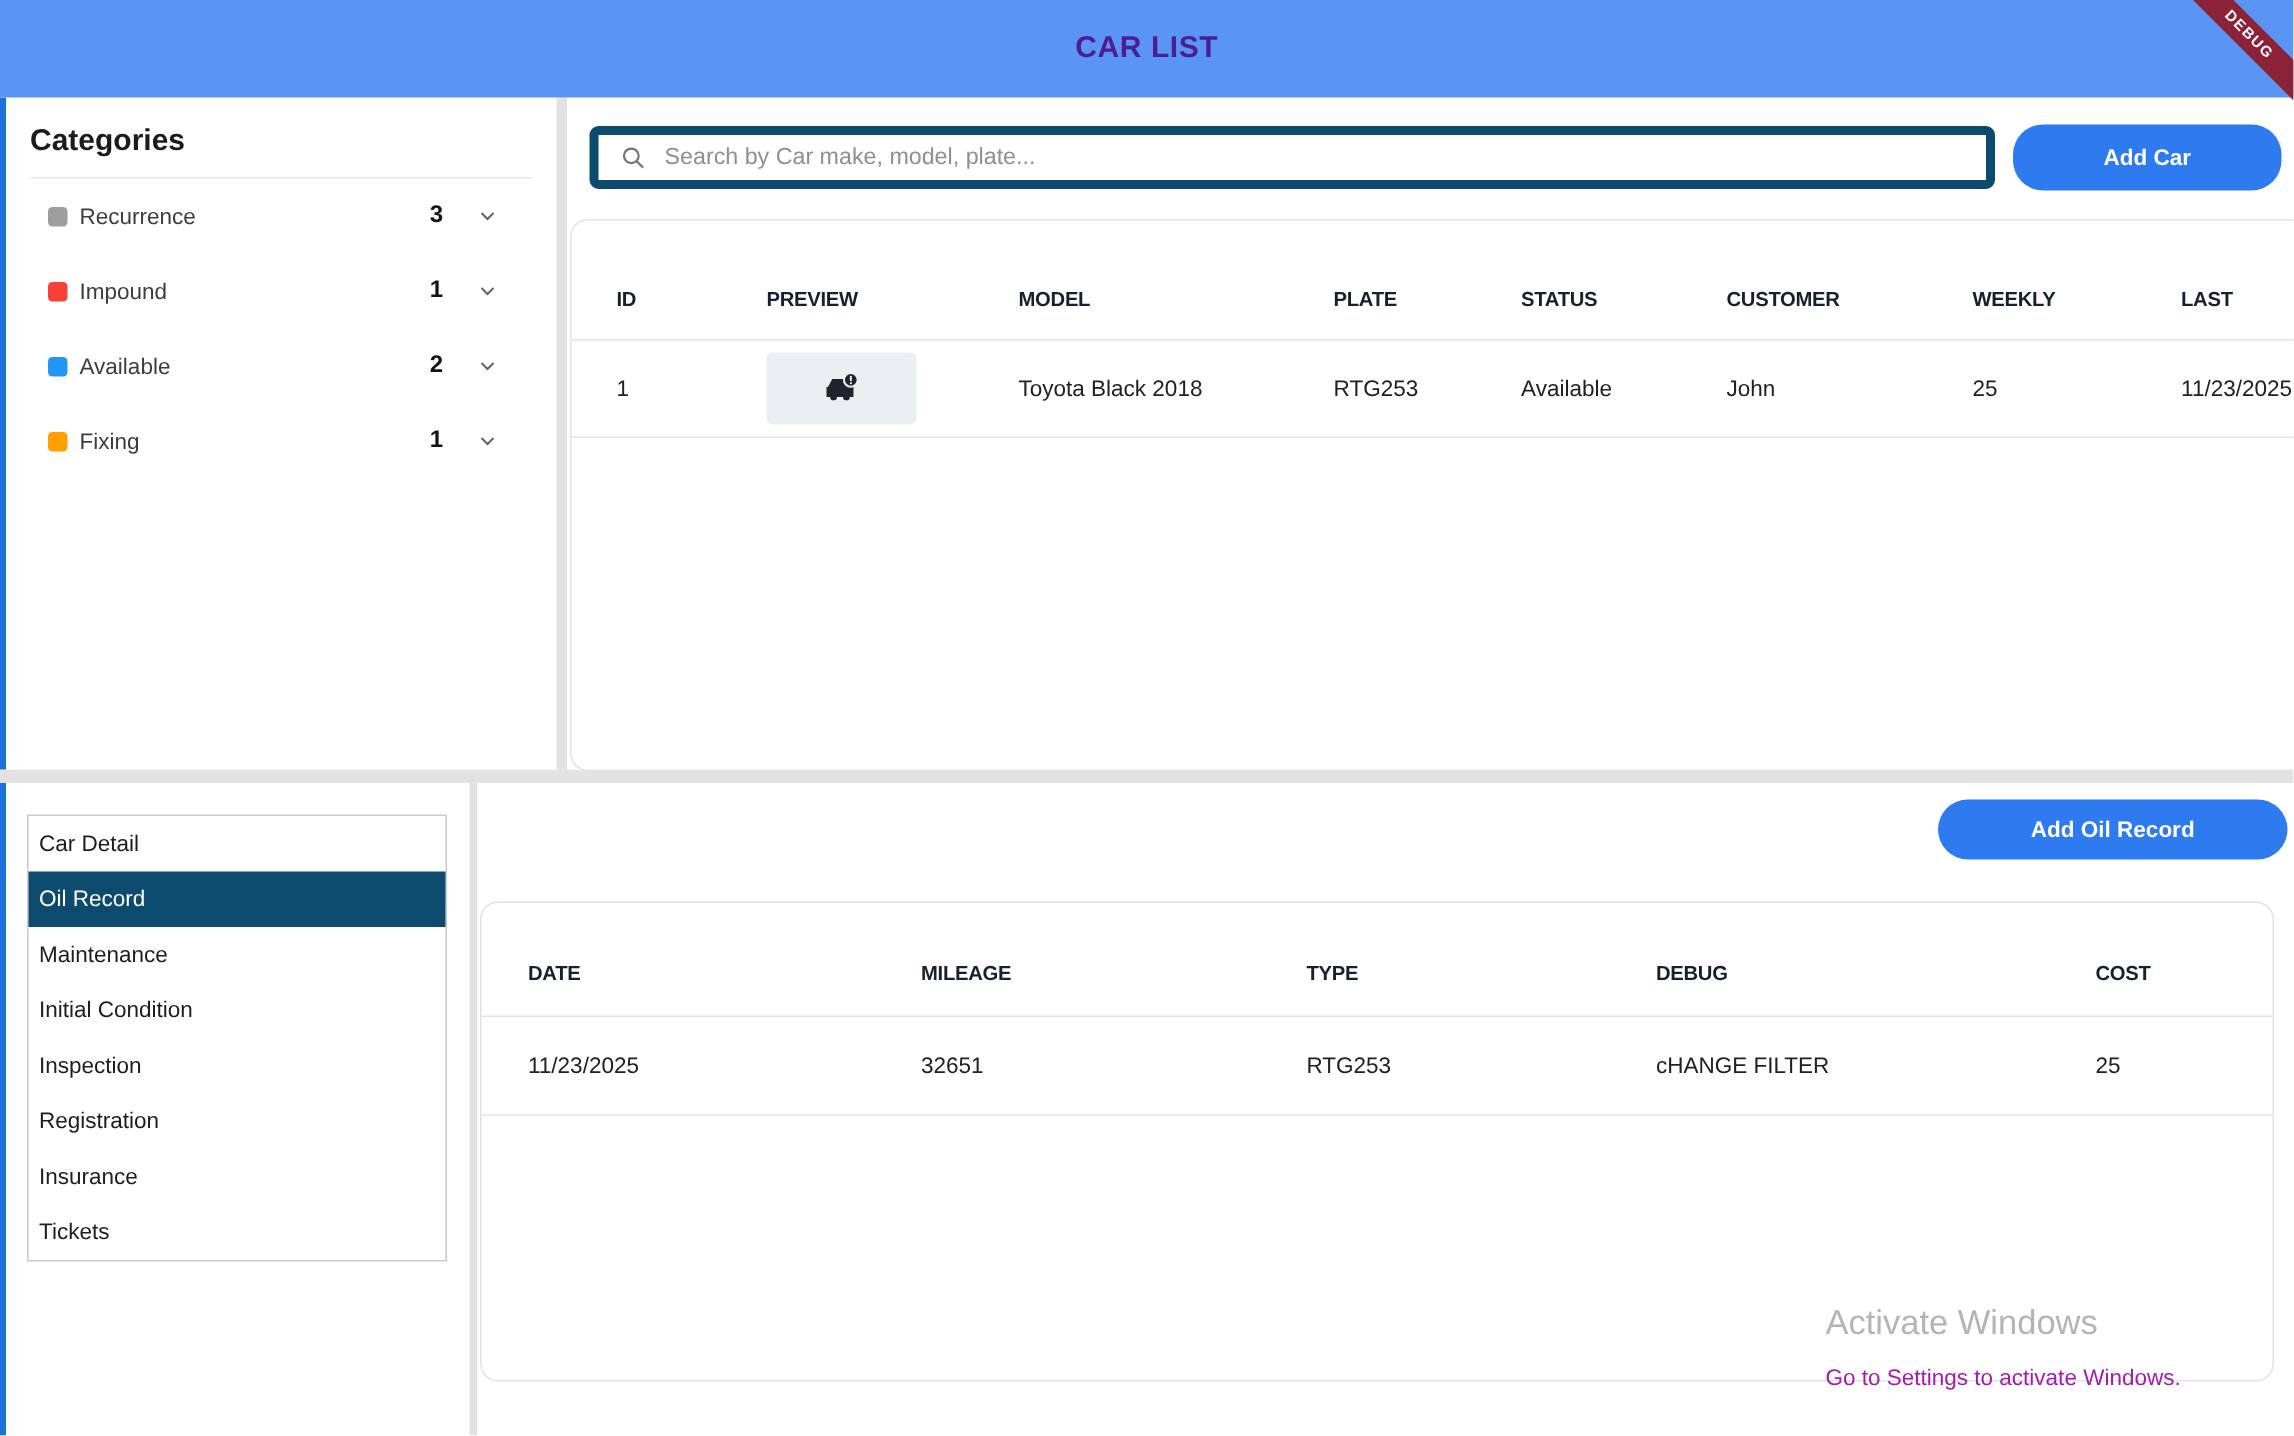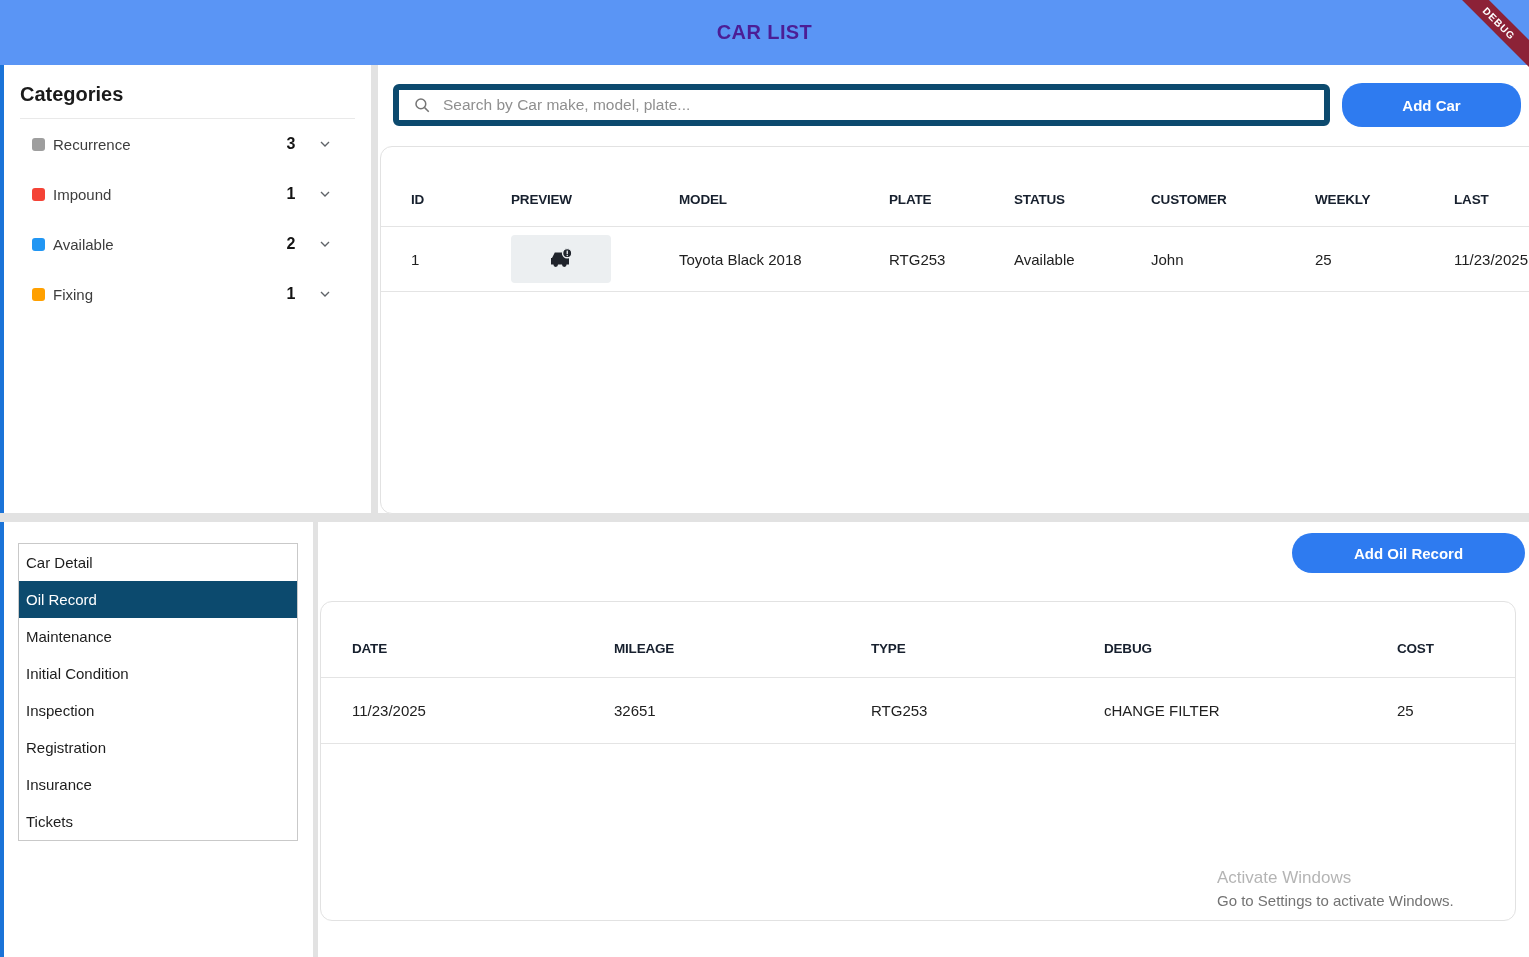--- a/index.html
+++ b/index.html
@@ -72,22 +72,22 @@
   .oil-btn-row { display:flex; justify-content:flex-end; padding:11px 4px 0 0; }
   .add-oil-btn { width:233px; height:40px; }
   .oil-card { margin:28px 13px 0 2px; height:320px; }
   .oil-grid { display:grid; grid-template-columns:262px 257px 233px 293px 1fr;
     align-items:center; padding-left:31px; }
   .oil-th { height:76px; padding-top:18px; border-bottom:1px solid #e4e4e4;
     font-size:13.5px; font-weight:700; color:#17202e; letter-spacing:-.2px; }
   .oil-td { height:66px; border-bottom:1px solid #e4e4e4; font-size:15px; color:#212121; cursor:pointer; }
 
   .watermark { position:absolute; left:899px; top:346px; color:#a8a8a8; }
-  .watermark .wm1 { font-size:17px; font-weight:400; opacity:.85; }
-  .watermark .wm2 { font-size:15px; color:#737373; margin-top:4px; }
+  .watermark .wm1 { font-size:23px; font-weight:400; opacity:.85; }
+  .watermark .wm2 { font-size:15px; color:#a21caf; margin-top:15px; }
 </style>
 </head>
 <body>
 
 <header class="topbar">
   <h1>CAR LIST</h1>
   <div class="ribbon-wrap">
     <div class="ribbon">DEBUG</div>
   </div>
 </header>

